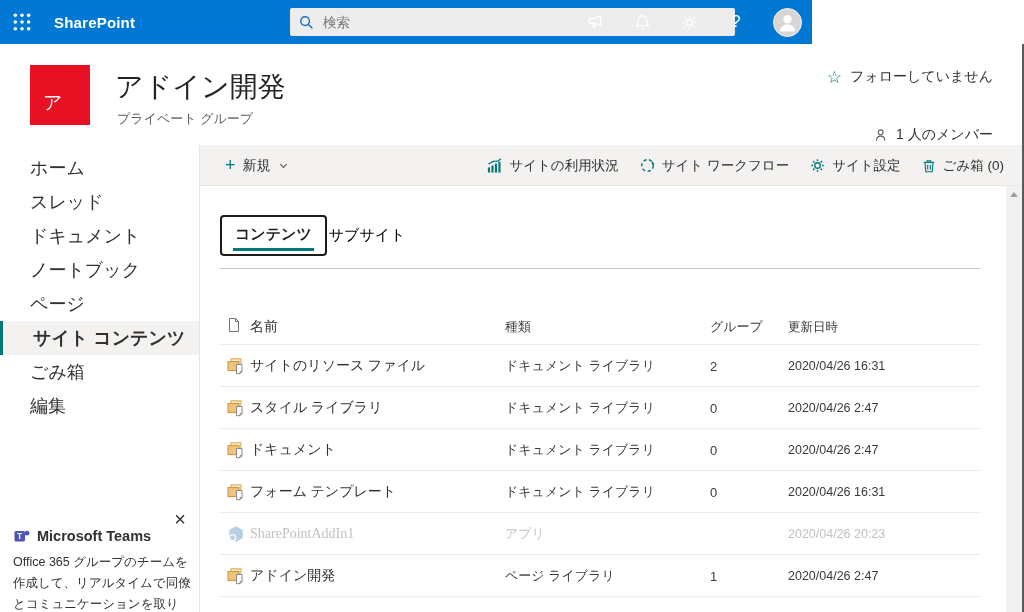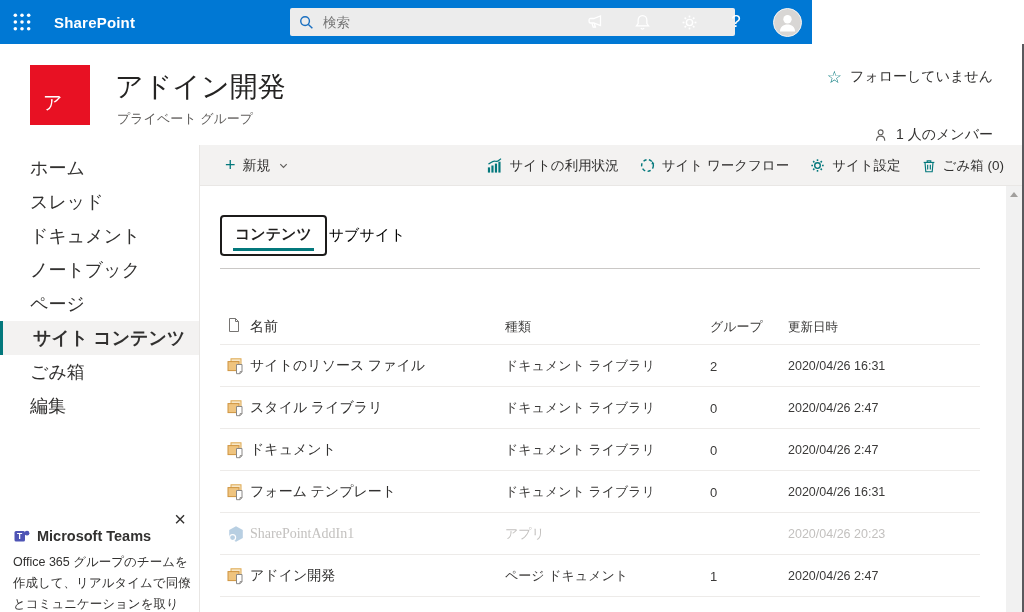--- a/index.html
+++ b/index.html
@@ -364,21 +364,21 @@
         <div class="trow">
           <span class="cell c-icon">
             <svg width="20" height="20" viewBox="0 0 20 20">
       <rect x="5" y="2.8" width="10" height="8" fill="#f7e7c8" stroke="#dda74f" stroke-width="1"></rect>
       <rect x="2" y="5.6" width="11" height="9" fill="#efc47f" stroke="#cf9440" stroke-width="1"></rect>
       <path d="M10.5 8.5 h5.5 v7.2 l-2 2 h-3.5 z" fill="#fff" stroke="#8a8886" stroke-width="1"></path>
       <path d="M16 15.7 h-2 v2" fill="none" stroke="#8a8886" stroke-width="1"></path>
     </svg>
           </span>
           <span class="cell c-name">アドイン開発</span>
-          <span class="cell c-type">ページ ドキュメント</span>
+          <span class="cell c-type">ページ ライブラリ</span>
           <span class="cell c-items">1</span>
           <span class="cell c-mod">2020/04/26 2:47</span>
         </div>
       </div>
   </div>
 </div>
 
 <div class="scrollbar">
   <span class="sb-up"></span>
 </div>

